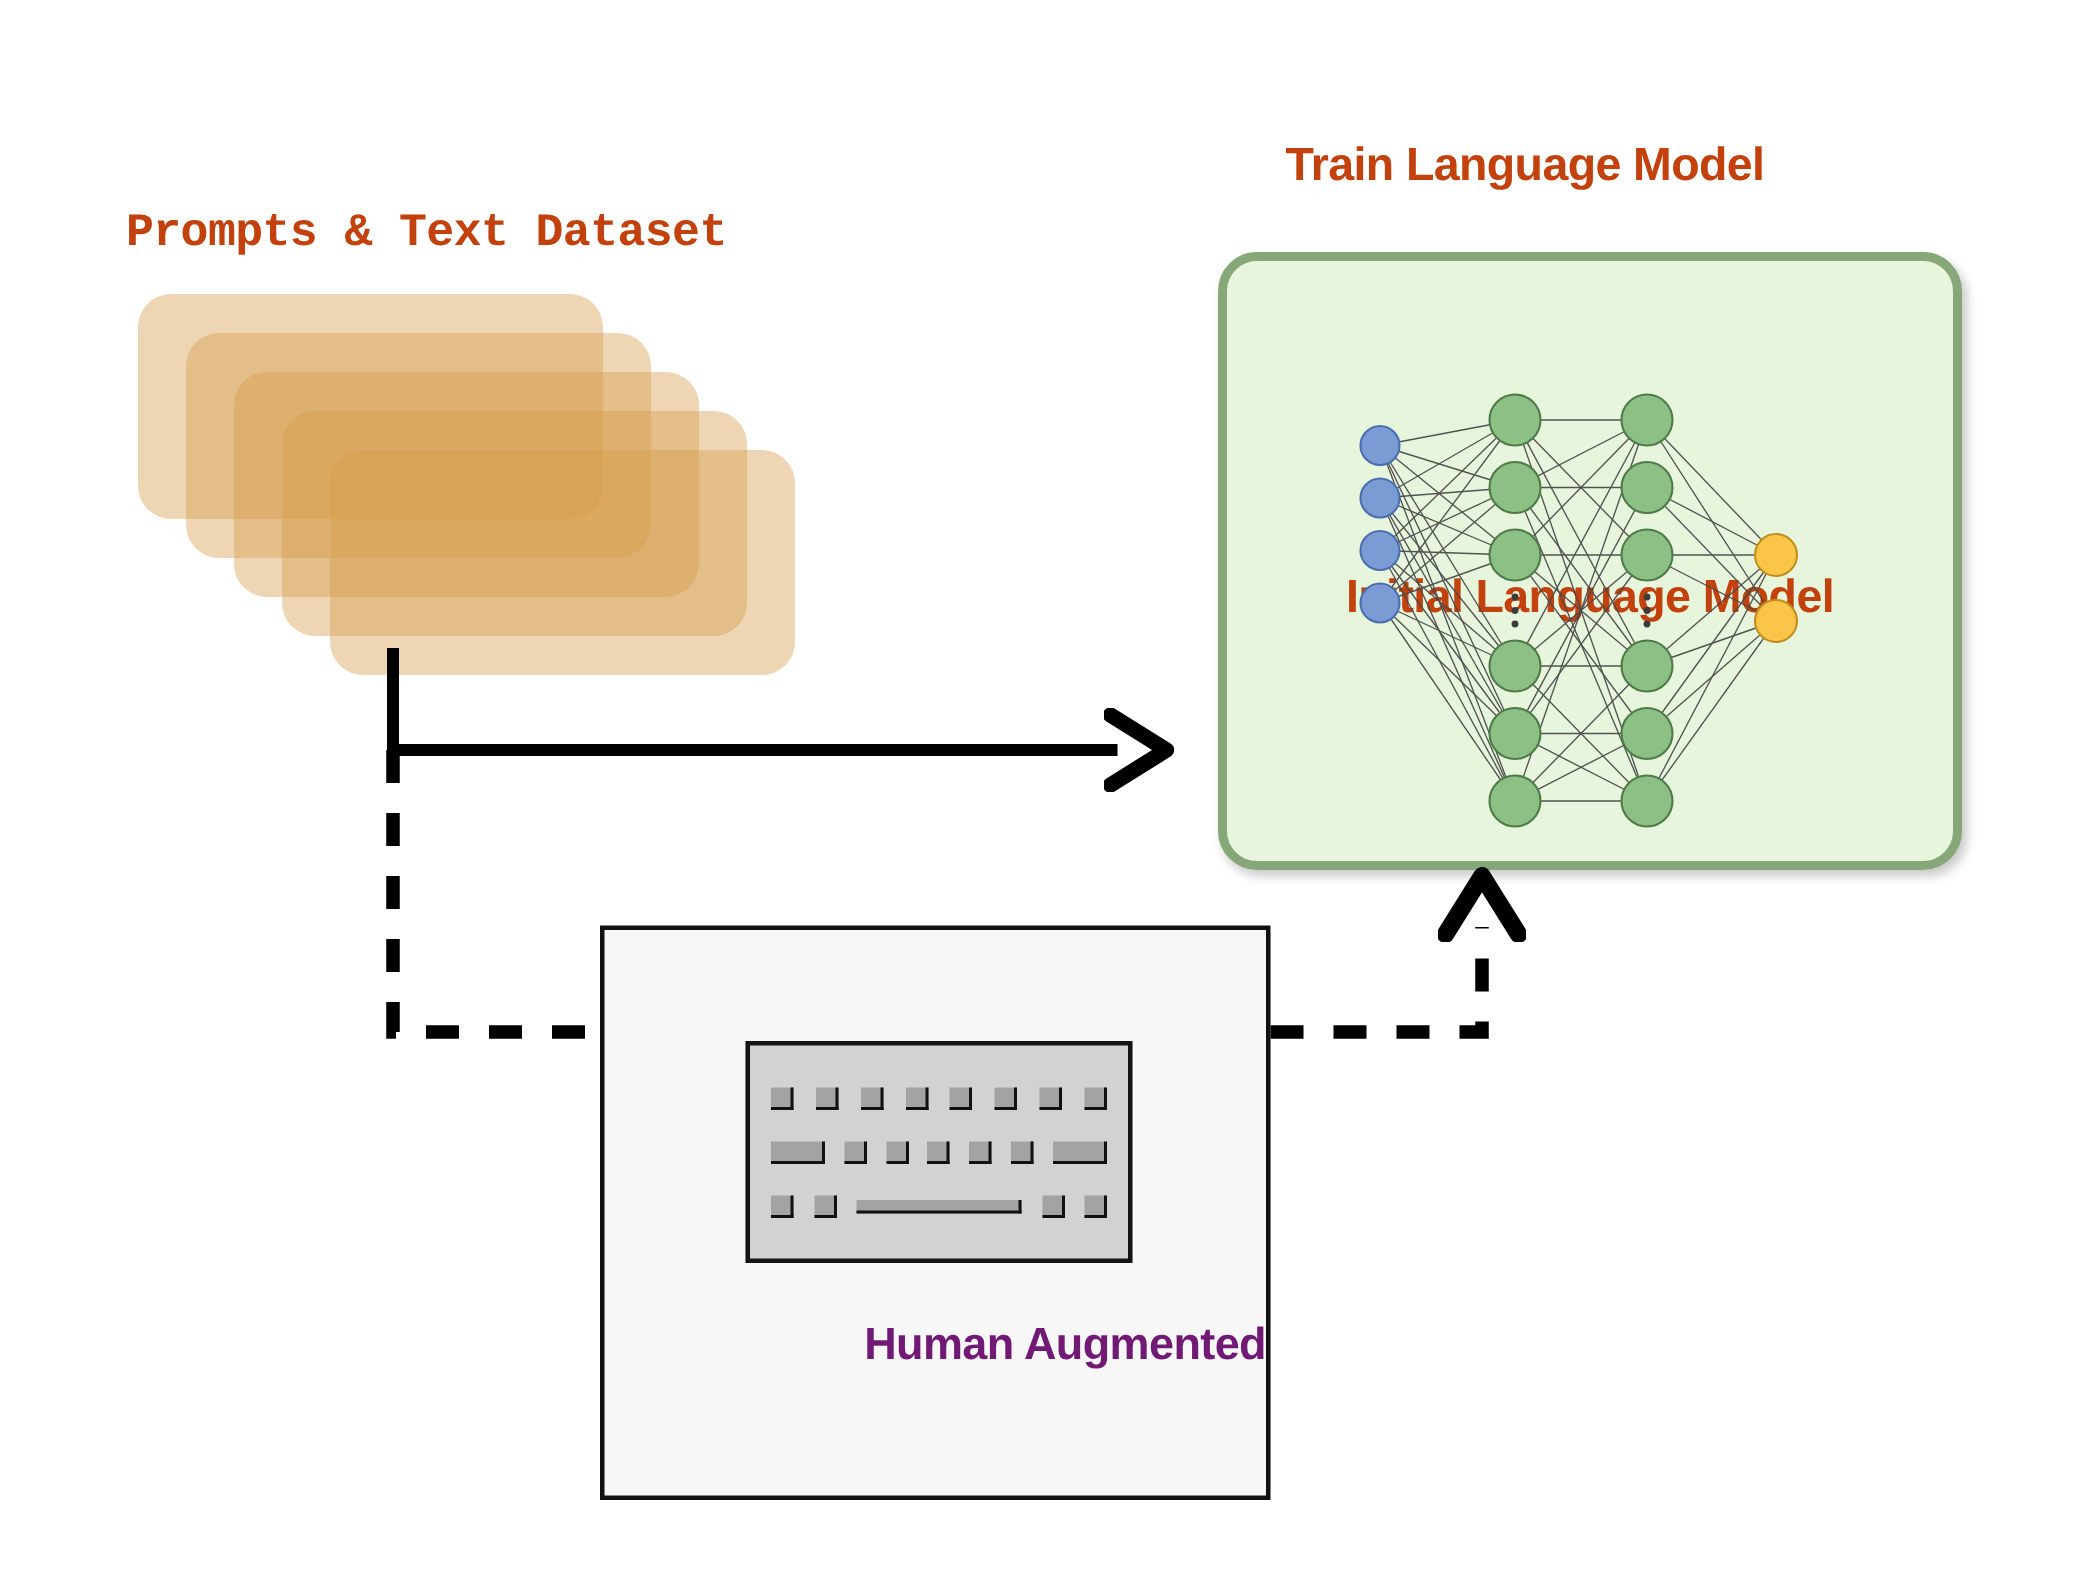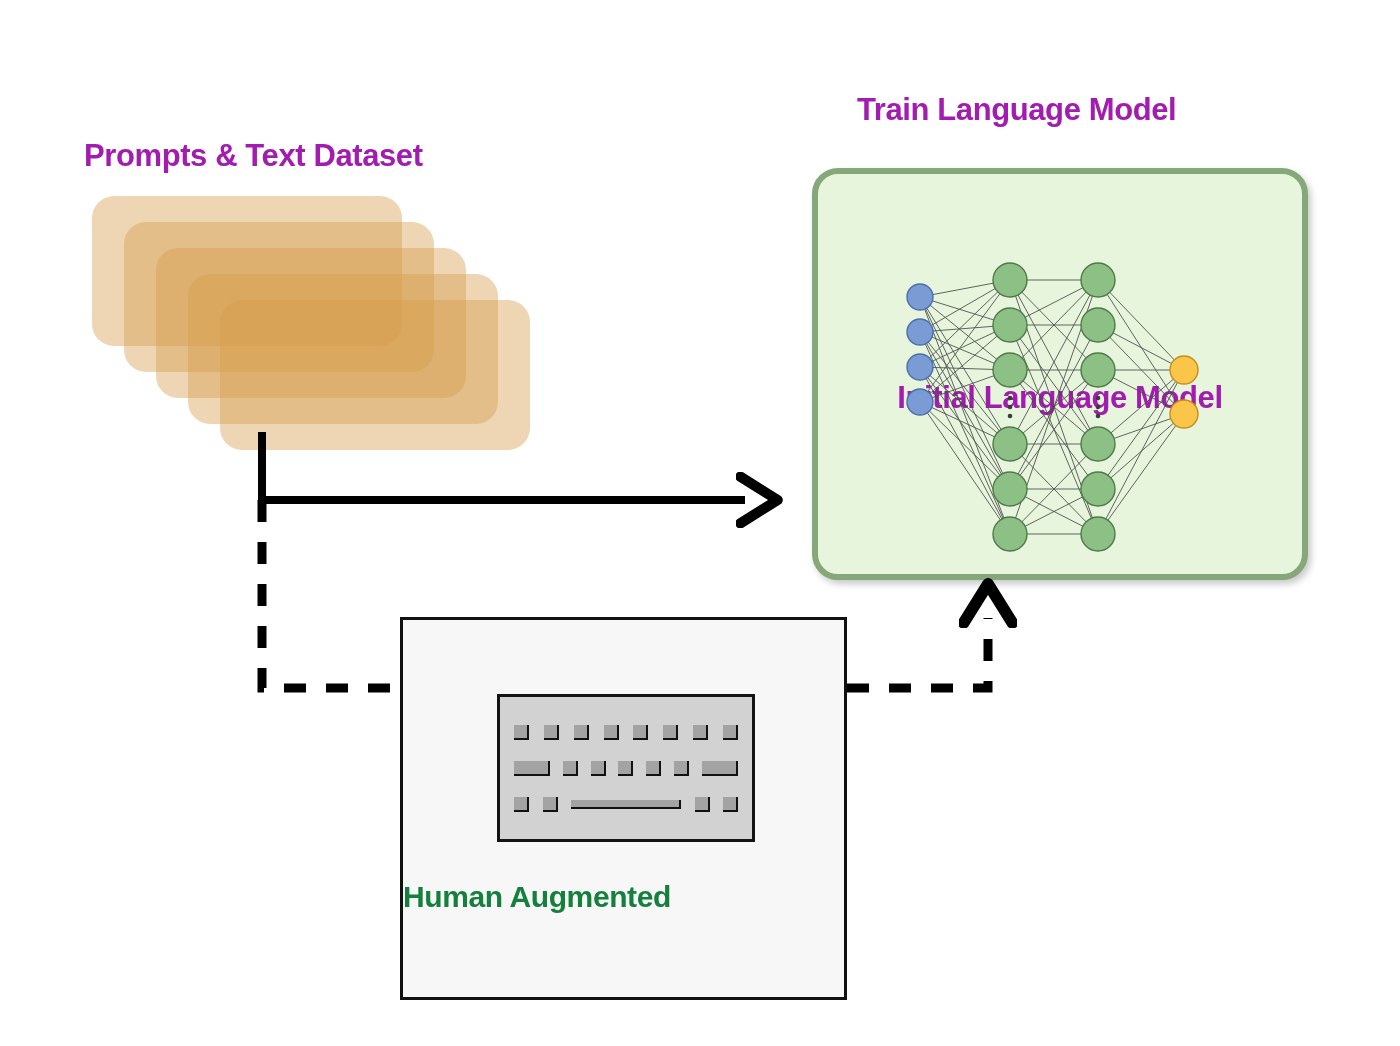--- a/index.html
+++ b/index.html
@@ -15,28 +15,29 @@
     width: 1400px;
     height: 1046px;
     background: #ffffff;
     overflow: hidden;
   }
 
   
   .heading {
     position: absolute;
     font-weight: bold;
-    color: #a21caf;
+    color: #c2410c;
     letter-spacing: -0.4px;
     white-space: nowrap;
   }
   #dataset-title {
     left: 84px;
     top: 138px;
     font-size: 31px;
+    font-family: Liberation Mono, monospace;
   }
   #train-title {
     left: 857px;
     top: 92px;
     font-size: 31px;
   }
   #model-title {
     left: 0; right: 0;
     top: 206px;
     text-align: center;
@@ -120,25 +121,25 @@
   }
   .key.sm { width: 15px; }
   .key.wide { width: 36px; }
   .key.space { width: 110px; height: 9px; }
 
   #human-label {
     position: absolute;
     left: 0;
     right: 0;
     top: 258px;
-    text-align: left;
+    text-align: right;
     font-size: 30px;
     font-weight: bold;
     line-height: 1.25;
-    color: #15803d;
+    color: #701a75;
     letter-spacing: -0.4px;
   }
 
   
   #connectors {
     position: absolute;
     left: 0;
     top: 0;
     width: 1400px;
     height: 1046px;

